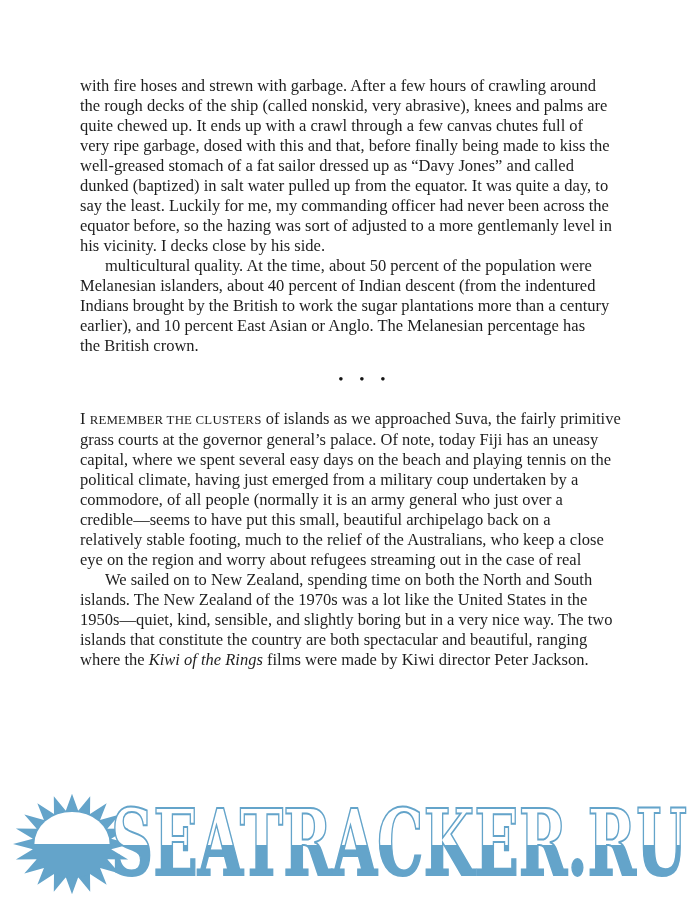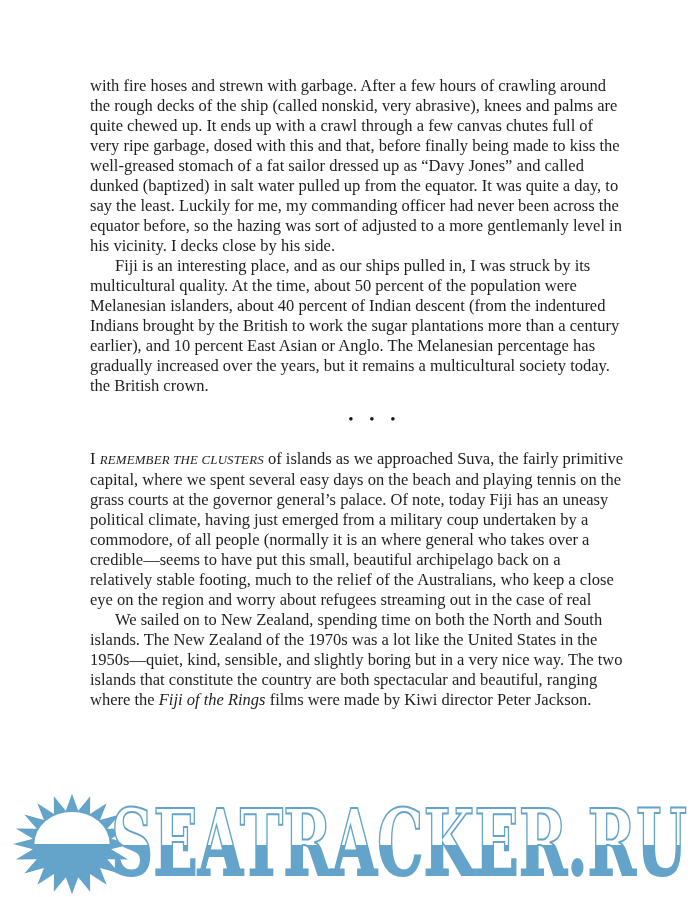--- a/index.html
+++ b/index.html
@@ -10,30 +10,30 @@
     position:relative;
     font-family:"Liberation Serif",serif;
   }
   .page{
     position:absolute;inset:0;
     background:#ffffff;
     color:#1e1e1e;
   }
   .text-column{
     position:absolute;
-    left:90px;top:76px;width:564px;
+    left:80px;top:76px;width:564px;
     font-size:16.5px;
   }
   .para{margin:0;padding:0;}
   .para .line{
     line-height:20px;
     white-space:nowrap;
   }
   .para.indent .line:first-child{padding-left:25px;}
-  .sc{font-size:0.78em;letter-spacing:0.2px;font-style:italic;}
+  .sc{font-size:0.78em;letter-spacing:0.2px;}
   .sep{
     height:20px;
     margin:13px 0 20px 0;
     text-align:center;
     font-size:15px;
     word-spacing:12px;
     color:#151515;
     line-height:20px;
   }
   .watermark{
@@ -54,45 +54,43 @@
         <div class="line">the rough decks of the ship (called nonskid, very abrasive), knees and palms are</div>
         <div class="line">quite chewed up. It ends up with a crawl through a few canvas chutes full of</div>
         <div class="line">very ripe garbage, dosed with this and that, before finally being made to kiss the</div>
         <div class="line">well-greased stomach of a fat sailor dressed up as “Davy Jones” and called</div>
         <div class="line">dunked (baptized) in salt water pulled up from the equator. It was quite a day, to</div>
         <div class="line">say the least. Luckily for me, my commanding officer had never been across the</div>
         <div class="line">equator before, so the hazing was sort of adjusted to a more gentlemanly level in</div>
         <div class="line">his vicinity. I decks close by his side.</div>
       </div>
       <div class="para indent">
-        <div class="line">Fiji is an interesting place, and as our ships pulled in, I was struck by its</div>
         <div class="line">multicultural quality. At the time, about 50 percent of the population were</div>
         <div class="line">Melanesian islanders, about 40 percent of Indian descent (from the indentured</div>
         <div class="line">Indians brought by the British to work the sugar plantations more than a century</div>
         <div class="line">earlier), and 10 percent East Asian or Anglo. The Melanesian percentage has</div>
-        <div class="line">gradually increased over the years, but it remains a multicultural society today.</div>
         <div class="line">the British crown.</div>
       </div>
       <div class="sep">• • •</div>
       <div class="para">
         <div class="line">I <span class="sc">REMEMBER THE CLUSTERS</span> of islands as we approached Suva, the fairly primitive</div>
+        <div class="line">grass courts at the governor general’s palace. Of note, today Fiji has an uneasy</div>
         <div class="line">capital, where we spent several easy days on the beach and playing tennis on the</div>
-        <div class="line">grass courts at the governor general’s palace. Of note, today Fiji has an uneasy</div>
         <div class="line">political climate, having just emerged from a military coup undertaken by a</div>
-        <div class="line">commodore, of all people (normally it is an where general who takes over a</div>
+        <div class="line">commodore, of all people (normally it is an army general who just over a</div>
         <div class="line">credible—seems to have put this small, beautiful archipelago back on a</div>
         <div class="line">relatively stable footing, much to the relief of the Australians, who keep a close</div>
         <div class="line">eye on the region and worry about refugees streaming out in the case of real</div>
       </div>
       <div class="para indent">
         <div class="line">We sailed on to New Zealand, spending time on both the North and South</div>
         <div class="line">islands. The New Zealand of the 1970s was a lot like the United States in the</div>
         <div class="line">1950s—quiet, kind, sensible, and slightly boring but in a very nice way. The two</div>
         <div class="line">islands that constitute the country are both spectacular and beautiful, ranging</div>
-        <div class="line">where the <i>Fiji of the Rings</i> films were made by Kiwi director Peter Jackson.</div>
+        <div class="line">where the <i>Kiwi of the Rings</i> films were made by Kiwi director Peter Jackson.</div>
       </div>
     </main>
 
   <div class="watermark">
     <svg class="sun-svg" width="122" height="104" viewBox="0 0 120 120" preserveAspectRatio="none" aria-hidden="true">
       <polygon id="sun-rays" points="60.0,2.0 66.1,21.5 77.9,4.8 77.7,25.3 94.1,13.1 87.6,32.4 106.9,25.9 94.7,42.3 115.2,42.1 98.5,53.9 118.0,60.0 98.5,66.1 115.2,77.9 94.7,77.7 106.9,94.1 87.6,87.6 94.1,106.9 77.7,94.7 77.9,115.2 66.1,98.5 60.0,118.0 53.9,98.5 42.1,115.2 42.3,94.7 25.9,106.9 32.4,87.6 13.1,94.1 25.3,77.7 4.8,77.9 21.5,66.1 2.0,60.0 21.5,53.9 4.8,42.1 25.3,42.3 13.1,25.9 32.4,32.4 25.9,13.1 42.3,25.3 42.1,4.8 53.9,21.5" fill="#64a4ca"></polygon>
       <circle cx="60" cy="60" r="39" fill="#64a4ca"></circle>
       <path d="M 23 60 A 37 37 0 0 1 97 60 Z" fill="#ffffff"></path>
     </svg>
 

